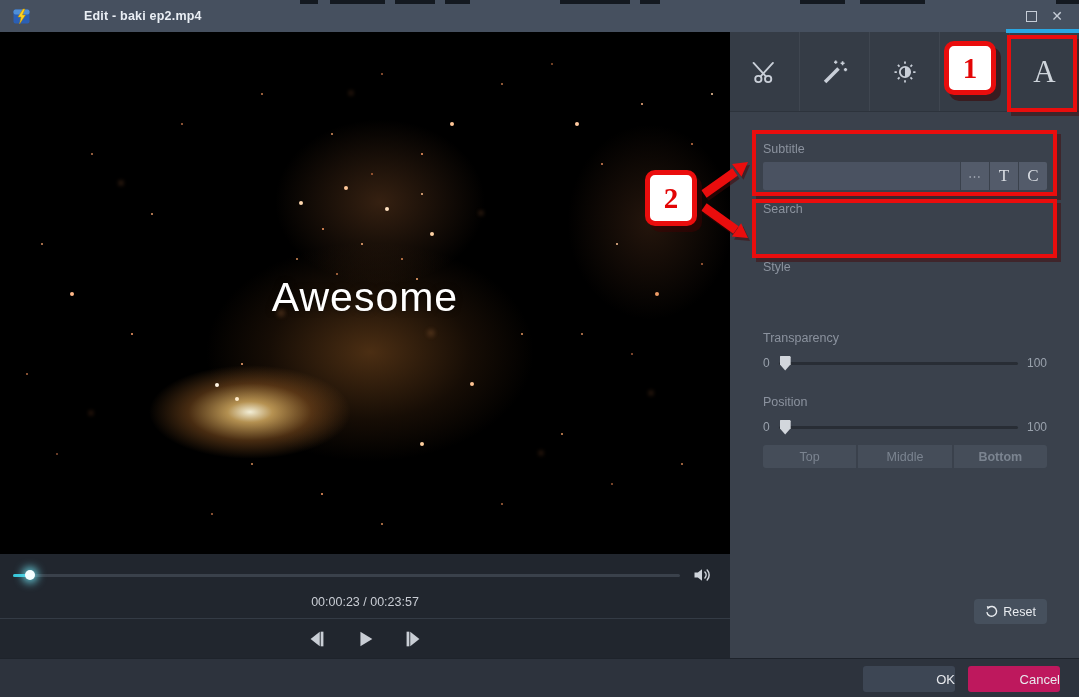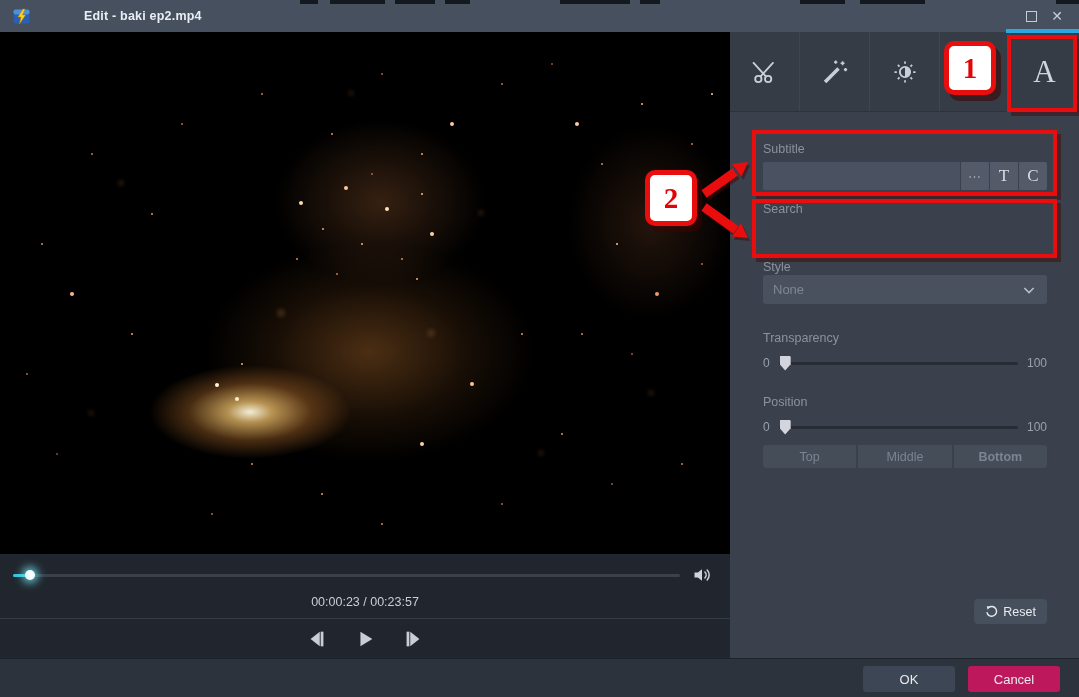--- a/index.html
+++ b/index.html
@@ -111,21 +111,21 @@
   .tmb-btn:last-child { border-radius:0 3px 3px 0;font-weight:bold; }
   .reset-btn { position:absolute; right:32px; top:487px; height:25px; padding:0 11px; background:#46505d;
     border:0; border-radius:4px; color:#e8ebef; font-size:12.5px; font-family:inherit;
     display:flex; align-items:center; gap:5px; }
   .reset-btn svg { width:13px; height:13px; }
 
   
   .footer { position:absolute; left:0; top:658px; width:1079px; height:39px; background:#2d333d;
     border-top:1px solid #1e232b; }
   .f-btn { position:absolute; top:7px; width:92px; height:26px; border:0; border-radius:3px;
-    font-size:13px; font-family:inherit; color:#e8eaee; }
+    font-size:13px; font-family:inherit; color:#e8eaee;text-align:right; }
   .ok-btn { left:863px; background:#3d4654; }
   .cancel-btn { left:968px; background:#be185d; }
 
   
   .ann-rect { position:absolute; border:4px solid #ea0d0d; box-shadow:4px 4px 0 rgba(70,4,4,.45); z-index:8; pointer-events:none; }
   .ann-atab { left:1007px; top:35px; width:70px; height:77px; }
   .ann-subtitle { left:752px; top:130px; width:305px; height:66px; }
   .ann-search { left:752px; top:199px; width:305px; height:59px; }
   .ann-badge { position:absolute; background:#ffffff; border:5px solid #ea0d0d; border-radius:10px;
     box-shadow:5px 6px 0 rgba(60,2,2,.55); display:flex; align-items:center; justify-content:center;
@@ -164,20 +164,21 @@
       </div>
   </div>
 
   <div class="video">
     <div class="glow glow-center"></div>
     <div class="glow glow-top"></div>
     <div class="glow glow-right"></div>
     <div class="glow glow-flare"></div>
     <div class="sparks-bright"></div>
     <div class="sparks-dim"></div>
+    <div class="video-caption">Awesome</div>
   </div>
 
   <div class="seekstrip">
     <div class="seek-track">
       <div class="seek-fill"></div>
       <div class="seek-thumb"></div>
     </div>
     <svg class="volume" viewBox="0 0 24 24">
       <path d="M3 9v6h4l5 4V5L7 9H3z" fill="currentColor"></path>
       <path d="M15.5 8.5a5 5 0 0 1 0 7" stroke="currentColor" fill="none" stroke-width="1.8" stroke-linecap="round"></path>
@@ -242,26 +243,20 @@
     <div class="input-row">
       <input class="sub-input" type="text" value="" style="">
       <div class="mini-btn ellip">⋯</div>
       <div class="mini-btn serif">T</div>
       <div class="mini-btn serif">C</div>
     </div>
 
     <span class="p-label" style="top:90px">Search</span>
 
     <span class="p-label" style="top:148px">Style</span>
-    <div class="dropdown">
-      <span class="dd-value">None</span>
-      <svg class="chev" viewBox="0 0 24 24" fill="none" stroke="currentColor" stroke-width="2.4">
-        <polyline points="5,9 12,16 19,9"></polyline>
-      </svg>
-    </div>
 
     <span class="p-label" style="top:219px">Transparency</span>
     <div class="slider-row" style="top:243px">
       <span class="s-min">0</span>
       <div class="s-track">
         <div class="s-thumb"></div>
       </div>
       <span class="s-max">100</span>
     </div>
 

